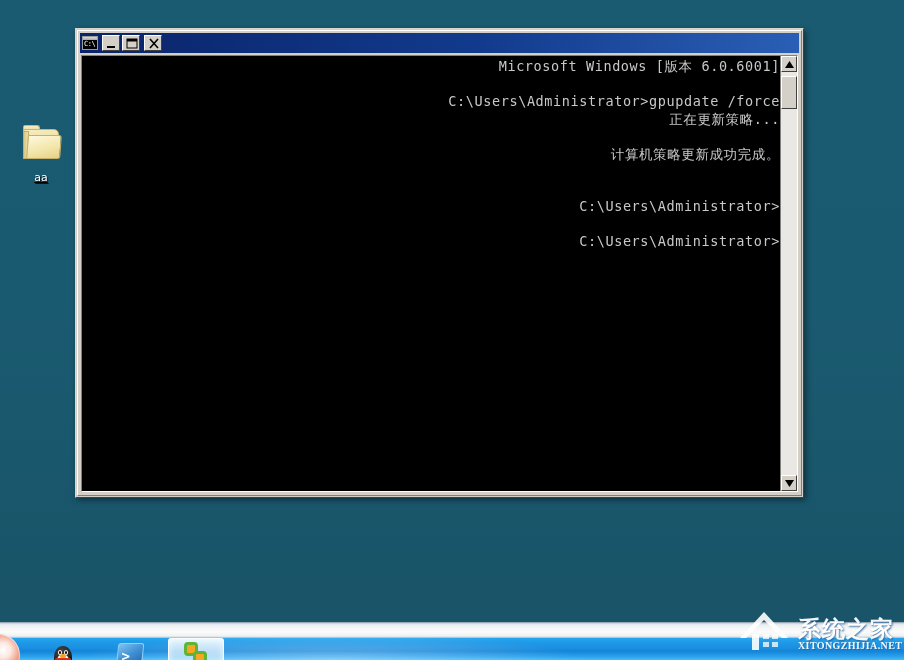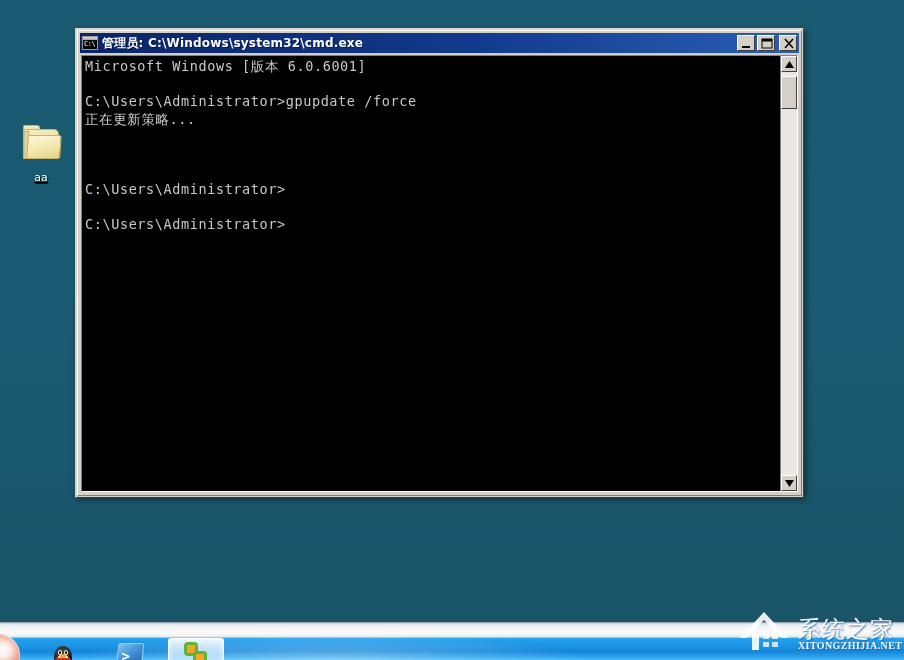--- a/index.html
+++ b/index.html
@@ -254,20 +254,21 @@
     box-sizing: border-box;
   }
   .console-line {
     font-family: "DejaVu Sans Mono", monospace;
     font-size: 13.5px;
     line-height: 17.5px;
     color: #c8c8c8;
     white-space: pre;
     letter-spacing: 0.6px;
     height: 17.5px;
+    text-align: right;
   }
 
   
   .vscroll {
     flex: 0 0 17px;
     width: 17px;
     background:
       repeating-conic-gradient(#ffffff 0% 25%, #d4d0c8 0% 50%) 50% / 2px 2px;
     display: flex;
     flex-direction: column;
@@ -473,21 +474,21 @@
     bottom: 2px;
     width: 168px;
     height: 56px;
     pointer-events: none;
     opacity: 0.95;
   }
   .wm-text-cn {
     position: absolute;
     left: 66px; top: 12px;
     font-size: 23px;
-    font-weight: normal;
+    font-weight: bold;
     color: #ffffff;
     font-family: "DejaVu Sans", sans-serif;
     text-shadow: 1px 1px 2px rgba(30,90,150,0.9);
     letter-spacing: 1px;
     white-space: nowrap;
   }
   .wm-text-en {
     position: absolute;
     left: 66px; top: 38px;
     font-size: 10px;
@@ -522,21 +523,20 @@
     <span class="label">aa</span>
   </div>
 
   <div id="cmd-window">
     <div class="win-inner">
 
       <div class="titlebar">
         <span class="title-icon">
           <span class="prompt">C:\</span>
         </span>
-        <span class="title-text">管理员: C:\Windows\system32\cmd.exe</span>
         <span class="title-buttons">
           <span class="tb-btn">
             <svg width="14" height="14" viewBox="0 0 14 14">
                 <rect x="2" y="9" width="8" height="2" fill="#000"></rect>
               </svg>
           </span>
           <span class="tb-btn">
             <svg width="14" height="14" viewBox="0 0 14 14">
                 <rect x="2" y="2" width="10" height="9" fill="none" stroke="#000" stroke-width="1"></rect>
                 <rect x="2" y="2" width="10" height="2.5" fill="#000"></rect>
@@ -550,20 +550,21 @@
         </span>
       </div>
 
       <div class="client">
         <div class="console-surface">
           <div class="console-line">Microsoft Windows [版本 6.0.6001]</div>
           <div class="console-line"></div>
           <div class="console-line">C:\Users\Administrator&gt;gpupdate /force</div>
           <div class="console-line">正在更新策略...</div>
           <div class="console-line"></div>
+          <div class="console-line">计算机策略更新成功完成。</div>
           <div class="console-line"></div>
           <div class="console-line"></div>
           <div class="console-line">C:\Users\Administrator&gt;</div>
           <div class="console-line"></div>
           <div class="console-line">C:\Users\Administrator&gt;</div>
         </div>
 
         <div class="vscroll">
           <div class="sb-arrow">
             <svg width="9" height="7" viewBox="0 0 9 7">

